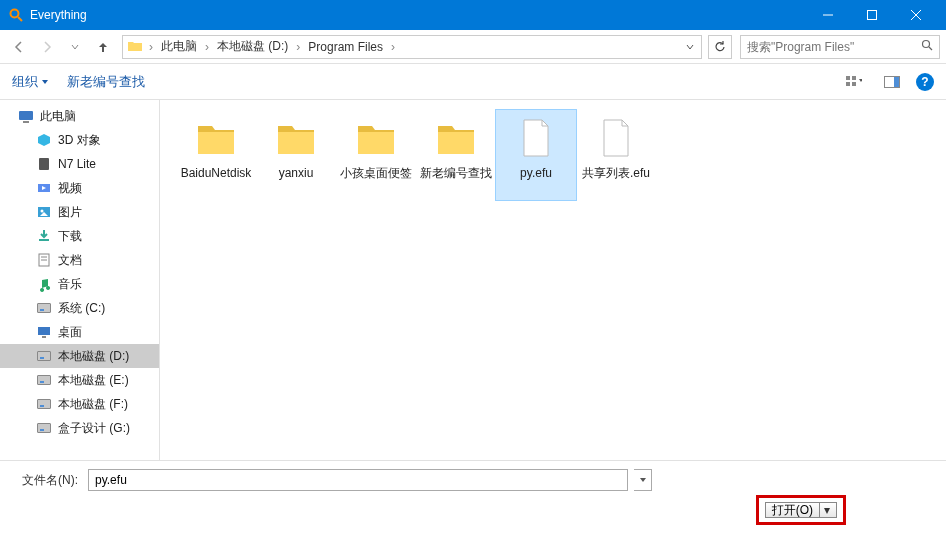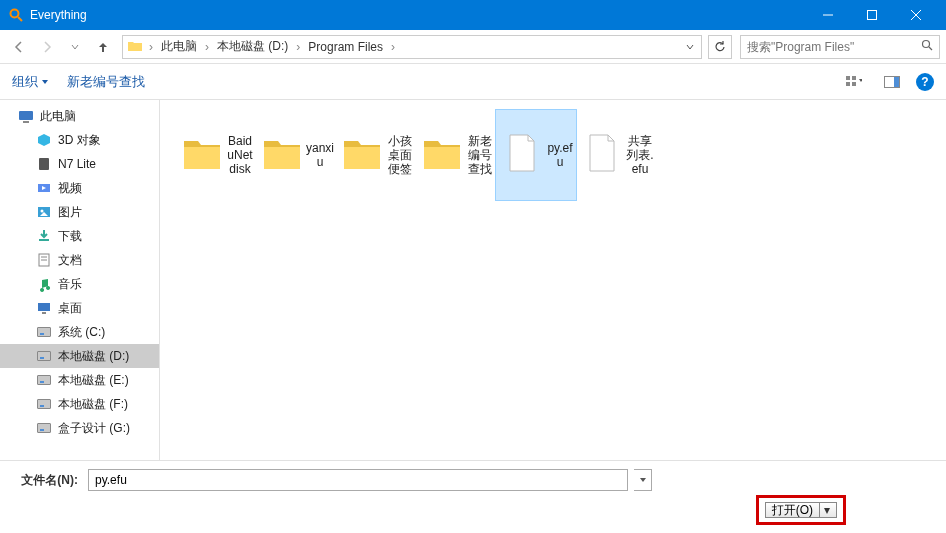--- a/index.html
+++ b/index.html
@@ -30,32 +30,32 @@
 .help-icon { width: 18px; height: 18px; border-radius: 50%; background: #0078d7; color: #fff; display: flex; align-items: center; justify-content: center; font-size: 12px; font-weight: bold; }
 
 .body-area { display: flex; height: 360px; }
 .sidebar { width: 160px; border-right: 1px solid #e1e1e1; overflow-y: auto; padding: 4px 0; }
 .tree-item { height: 24px; display: flex; align-items: center; padding-left: 18px; gap: 6px; color: #222; font-size: 12px; }
 .tree-item.indent { padding-left: 36px; }
 .tree-item.selected { background: #ccc; }
 .tree-icon { width: 16px; height: 16px; display: inline-flex; align-items: center; justify-content: center; }
 
 .content { flex: 1; padding: 10px 16px; display: flex; flex-wrap: wrap; align-content: flex-start; gap: 0; overflow-y: auto; }
-.file-item { width: 80px; height: 90px; display: flex; align-items: center; text-align: center; padding: 4px 2px; font-size: 12px; color: #222; }
+.file-item { width: 80px; height: 90px; display: flex; flex-direction: column; align-items: center; text-align: center; padding: 4px 2px; font-size: 12px; color: #222; }
 .file-item.selected { background: #cce8ff; outline: 1px solid #99d1ff; }
 .file-icon { width: 48px; height: 48px; margin-bottom: 4px; }
 .file-label { line-height: 14px; word-break: break-all; }
 
 .folder-svg { fill: #ffd968; }
 .folder-back { fill: #e8bc3f; }
 .file-svg { fill: #fff; stroke: #bbb; stroke-width: 1; }
 
 .footer { border-top: 1px solid #e1e1e1; padding: 8px 14px; display: flex; flex-direction: column; gap: 6px; position: relative; height: 73px; }
 .fn-row { display: flex; align-items: center; gap: 6px; }
-.fn-label { font-size: 12px; color: #333; width: 64px; text-align: right; margin-right: 4px; font-weight: bold; }
+.fn-label { font-size: 12px; color: #333; width: 64px; text-align: right; margin-right: 4px; }
 .fn-input { flex: 1; max-width: 540px; height: 22px; border: 1px solid #aaa; padding: 0 6px; font-family: inherit; font-size: 12px; }
 .fn-drop { width: 18px; height: 22px; border: 1px solid #aaa; border-left: none; display: flex; align-items: center; justify-content: center; color: #555; }
 .btn-area { position: absolute; right: 100px; bottom: 8px; border: 3px solid #d10000; padding: 4px 6px; display: flex; gap: 4px; }
 .open-btn { height: 16px; border: 1px solid #888; background: linear-gradient(#fff,#e7e7e7); padding: 0 6px; font-size: 12px; display: flex; align-items: center; }
 .open-btn .split { border-left: 1px solid #888; height: 100%; margin-left: 6px; padding-left: 4px; color: #333; }
 
 .drive-icon { display:inline-block; width:14px; height:10px; background:#c9c9c9; border:1px solid #888; border-radius:1px; position:relative; }
 .drive-icon::after { content:''; position:absolute; bottom:1px; left:2px; width:4px; height:2px; background:#4f8ed6; }
 </style>
 </head>
@@ -237,32 +237,32 @@
       <div class="tree-item indent">
         <span class="tree-icon">
           <svg width="16" height="16">
             <path d="M6 12 a2 2 0 1 0 0.1 0 M6 12 V4 l6 -1 v7 a2 2 0 1 0 0.1 0" fill="#2aa868"></path>
           </svg>
         </span>
         <span>音乐</span>
       </div>
       <div class="tree-item indent">
         <span class="tree-icon">
+          <span class="drive-icon"></span>
+        </span>
+        <span>系统 (C:)</span>
+      </div>
+      <div class="tree-item indent">
+        <span class="tree-icon">
           <svg width="16" height="16">
             <rect x="2" y="3" width="12" height="8" fill="#3b78c4"></rect>
             <rect x="6" y="12" width="4" height="2" fill="#888"></rect>
           </svg>
         </span>
         <span>桌面</span>
-      </div>
-      <div class="tree-item indent">
-        <span class="tree-icon">
-          <span class="drive-icon"></span>
-        </span>
-        <span>系统 (C:)</span>
       </div>
       <div class="tree-item indent selected">
         <span class="tree-icon">
           <span class="drive-icon"></span>
         </span>
         <span>本地磁盘 (D:)</span>
       </div>
       <div class="tree-item indent">
         <span class="tree-icon">
           <span class="drive-icon"></span>

